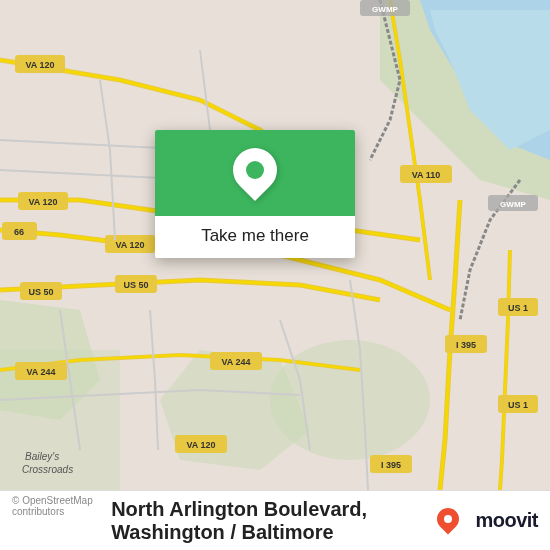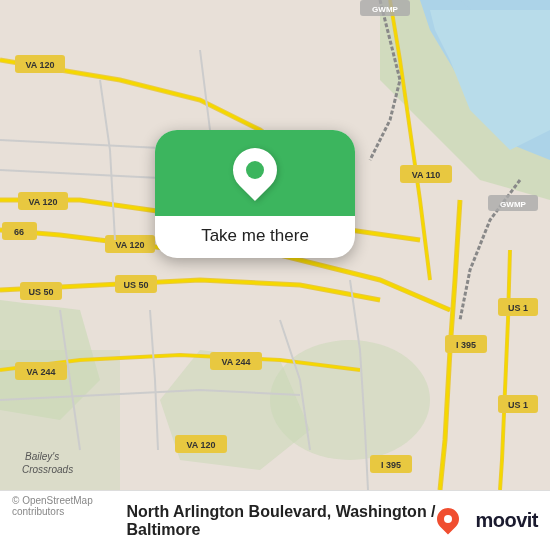--- a/index.html
+++ b/index.html
@@ -24,21 +24,21 @@
       width: 100%;
       height: 100%;
     }
 
     #popup-card {
       position: absolute;
       top: 130px;
       left: 155px;
       width: 200px;
       background: white;
-      border-radius: 22px;
+      border-radius: 2px;
       box-shadow: 0 4px 15px rgba(0,0,0,0.3);
       display: flex;
       flex-direction: column;
       align-items: center;
       overflow: hidden;
       cursor: pointer;
     }
 
     #popup-icon-area {
       background: #3cb55e;
@@ -105,21 +105,21 @@
       margin-bottom: 3px;
     }
 
     #location-row {
       display: flex;
       align-items: center;
       justify-content: space-between;
     }
 
     #location-name {
-      font-size: 16px;
+      font-size: 20px;
       font-weight: 600;
       color: #222;
     }
 
     #moovit-logo {
       display: flex;
       align-items: center;
       gap: 16px;
     }
 

